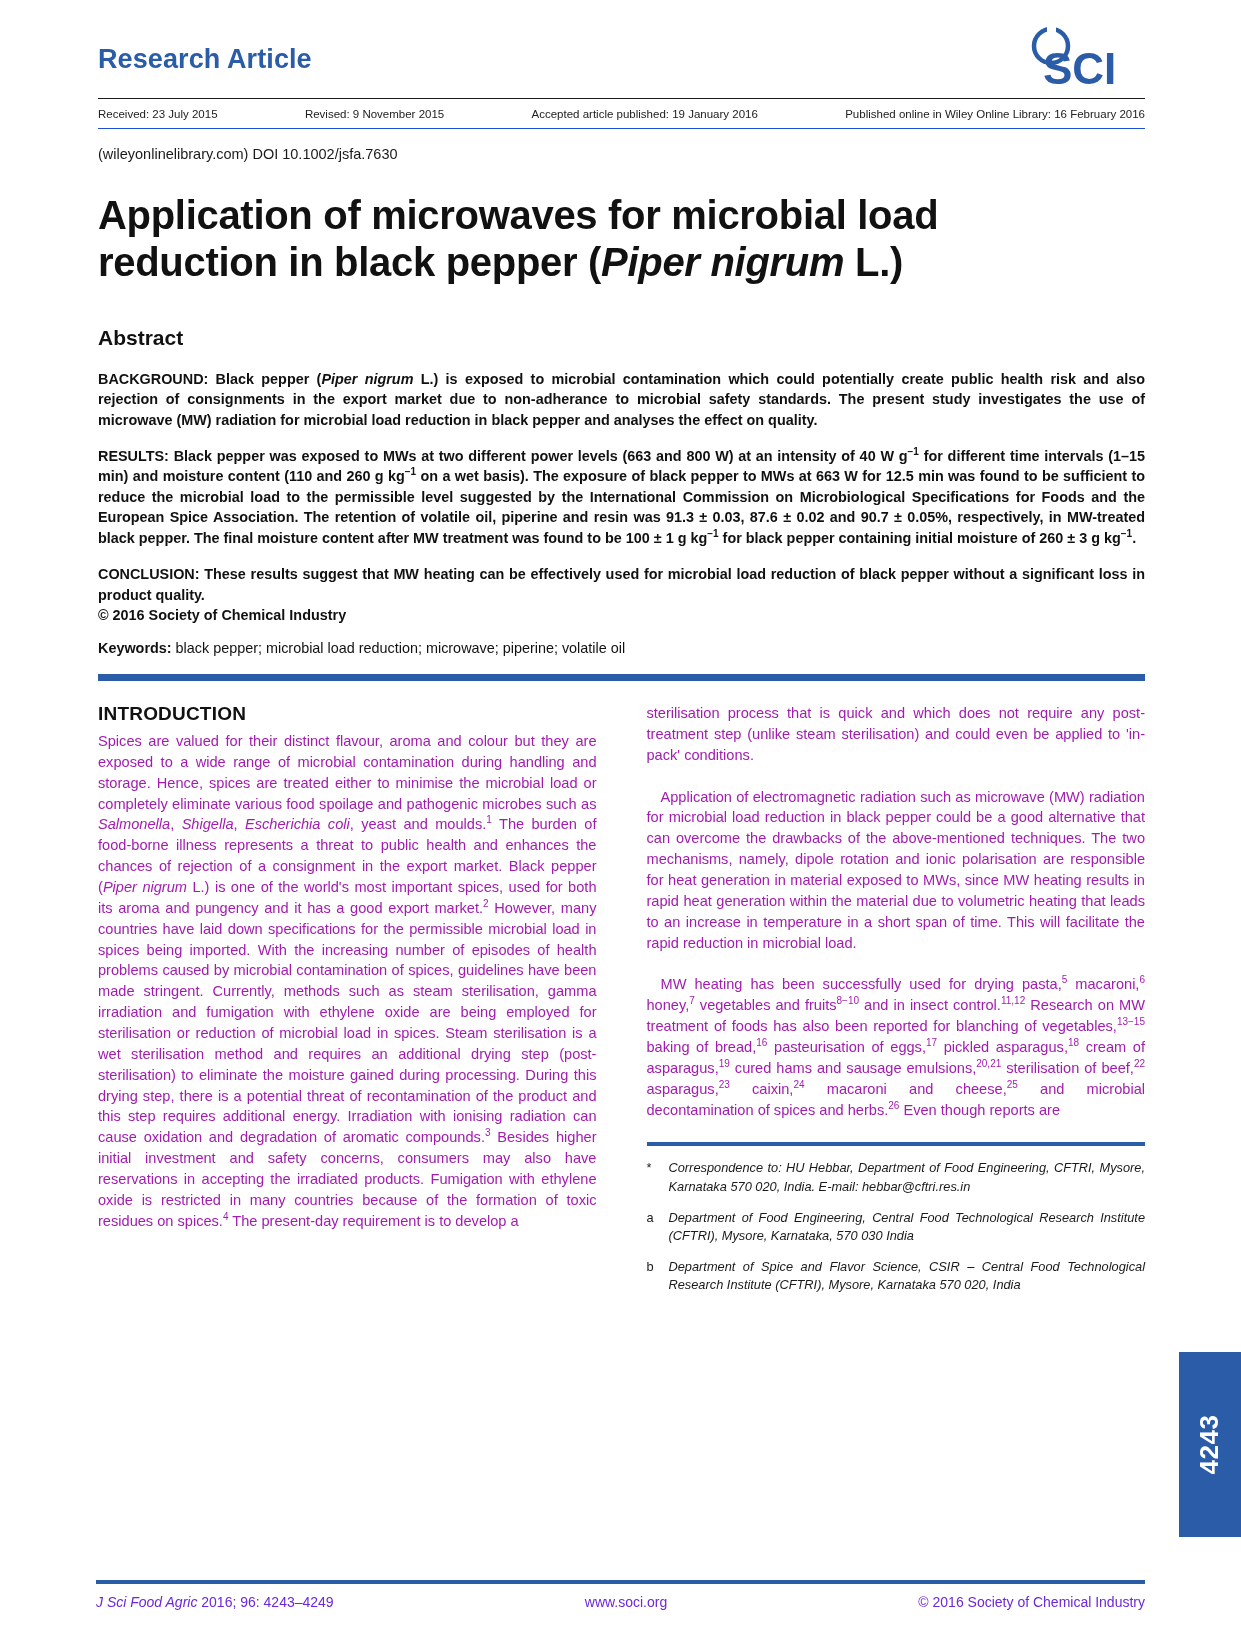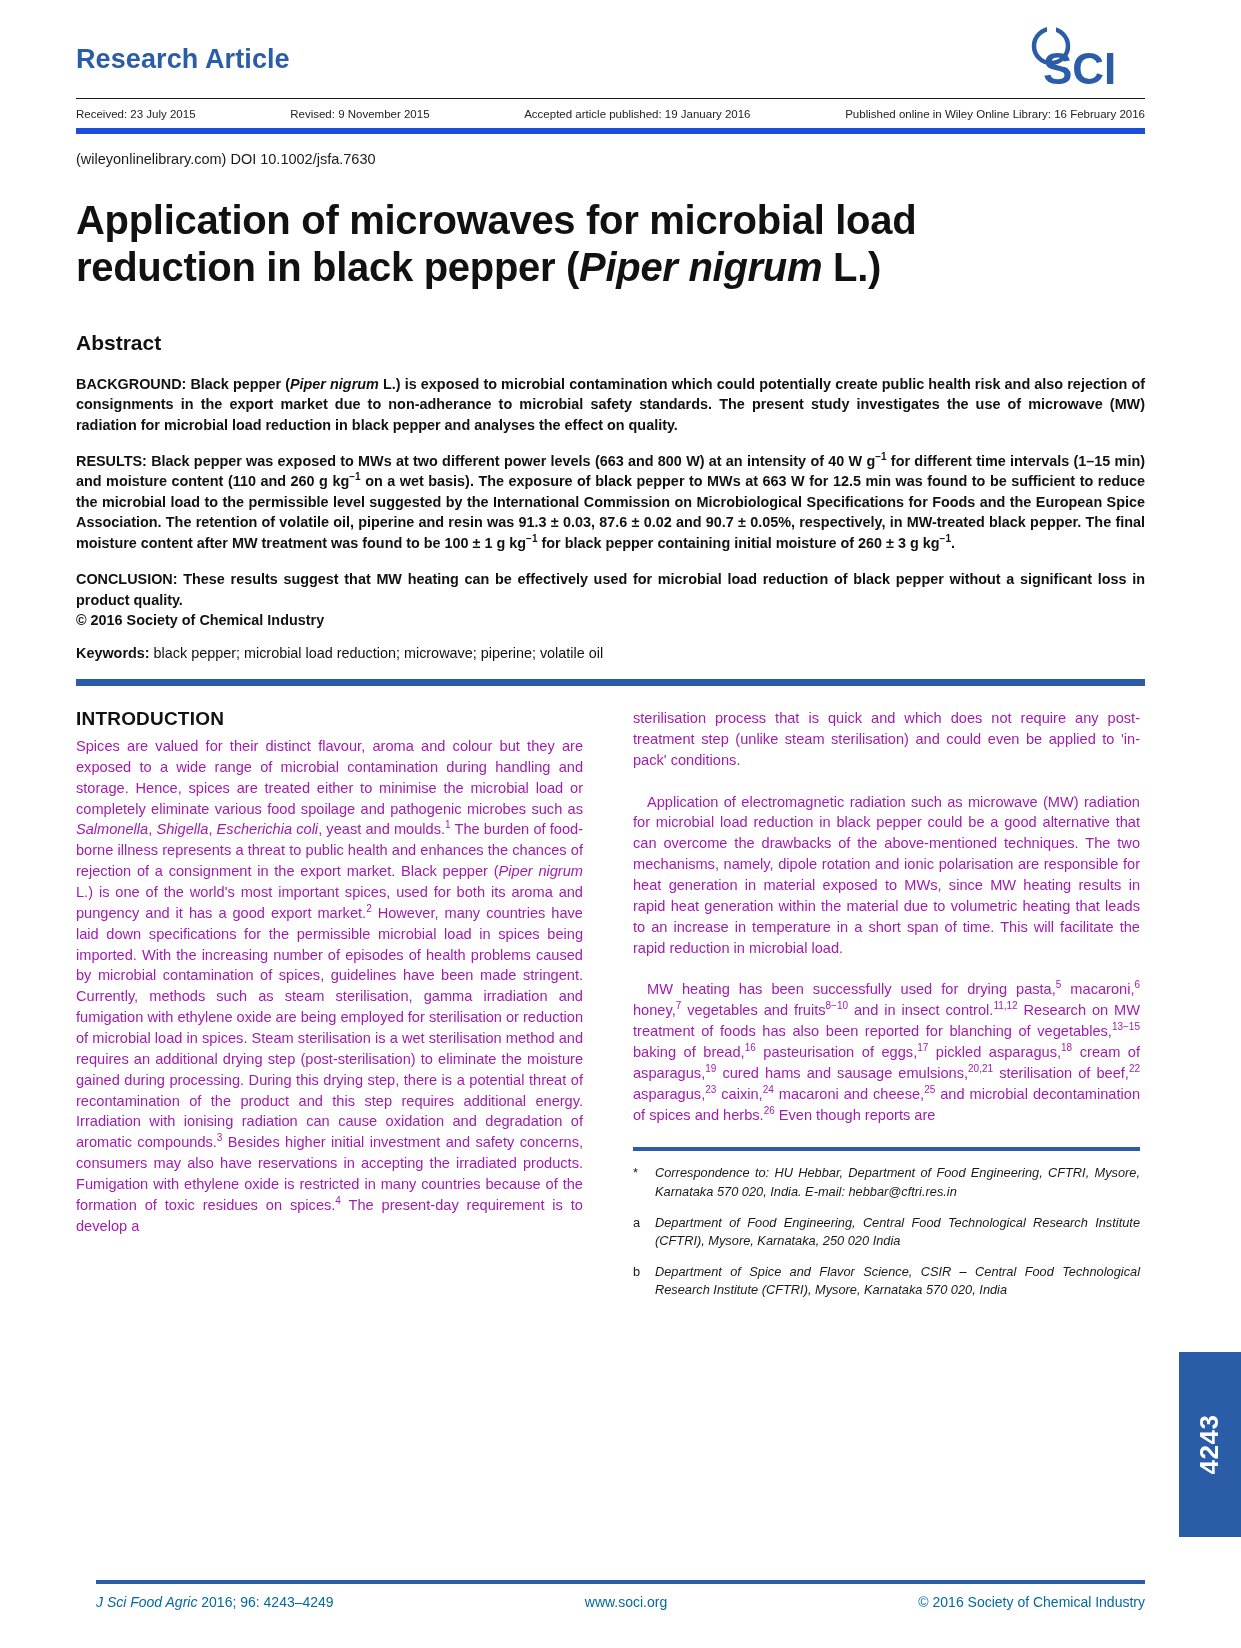--- a/index.html
+++ b/index.html
@@ -13,21 +13,21 @@
     font-family: "Liberation Sans", sans-serif;
     color: #1a1a1a;
     position: relative;
     overflow: hidden;
   }
   .page {
     position: relative;
     width: 1241px;
     height: 1648px;
     box-sizing: border-box;
-    padding: 30px 96px 0 76px;
+    padding: 30px 96px 0 98px;
   }
 
   
   .header-row {
     display: flex;
     align-items: flex-start;
     justify-content: space-between;
     height: 62px;
   }
   .article-type {
@@ -47,21 +47,21 @@
   .rule-thin {
     border-top: 1px solid #1a1a1a;
     margin-top: 6px;
   }
   .dates-row {
     display: flex;
     justify-content: space-between;
     font-size: 11.5px;
     color: #222;
     padding: 9px 0 8px 0;
-    border-bottom: 6px solid #1d4ed8;
+    border-bottom: 1px solid #1d4ed8;
   }
   .dates-row span { white-space: nowrap; }
 
   .doi {
     font-size: 14.5px;
     color: #1a1a1a;
     padding-top: 17px;
   }
 
   
@@ -187,21 +187,21 @@
   }
   .footer-rule {
     height: 4px;
     background: #2b5ca8;
     margin-bottom: 10px;
   }
   .footer-row {
     display: flex;
     justify-content: space-between;
     font-size: 14px;
-    color: #0369a1;
+    color: #6d28d9;
   }
   .footer-row .ital { font-style: italic; }
 </style>
 </head>
 <body>
 
 <div class="page">
 
   <div class="header-row">
     <div class="article-type">Research Article</div>
@@ -264,21 +264,21 @@
       <p class="body-p">MW heating has been successfully used for drying pasta,<sup>5</sup> macaroni,<sup>6</sup> honey,<sup>7</sup> vegetables and fruits<sup>8−10</sup> and in insect control.<sup>11,12</sup> Research on MW treatment of foods has also been reported for blanching of vegetables,<sup>13−15</sup> baking of bread,<sup>16</sup> pasteurisation of eggs,<sup>17</sup> pickled asparagus,<sup>18</sup> cream of asparagus,<sup>19</sup> cured hams and sausage emulsions,<sup>20,21</sup> sterilisation of beef,<sup>22</sup> asparagus,<sup>23</sup> caixin,<sup>24</sup> macaroni and cheese,<sup>25</sup> and microbial decontamination of spices and herbs.<sup>26</sup> Even though reports are</p>
 
       <div class="foot-rule"></div>
 
       <div class="footnote">
         <div class="marker">*</div>
         <div class="fn-text">Correspondence to: HU Hebbar, Department of Food Engineering, CFTRI, Mysore, Karnataka 570 020, India. E-mail: hebbar@cftri.res.in</div>
       </div>
       <div class="footnote">
         <div class="marker">a</div>
-        <div class="fn-text">Department of Food Engineering, Central Food Technological Research Institute (CFTRI), Mysore, Karnataka, 250 020 India</div>
+        <div class="fn-text">Department of Food Engineering, Central Food Technological Research Institute (CFTRI), Mysore, Karnataka, 570 030 India</div>
       </div>
       <div class="footnote">
         <div class="marker">b</div>
         <div class="fn-text">Department of Spice and Flavor Science, CSIR – Central Food Technological Research Institute (CFTRI), Mysore, Karnataka 570 020, India</div>
       </div>
     </div>
   </div>
 
   <div class="page-tab">
     <span>4243</span>

